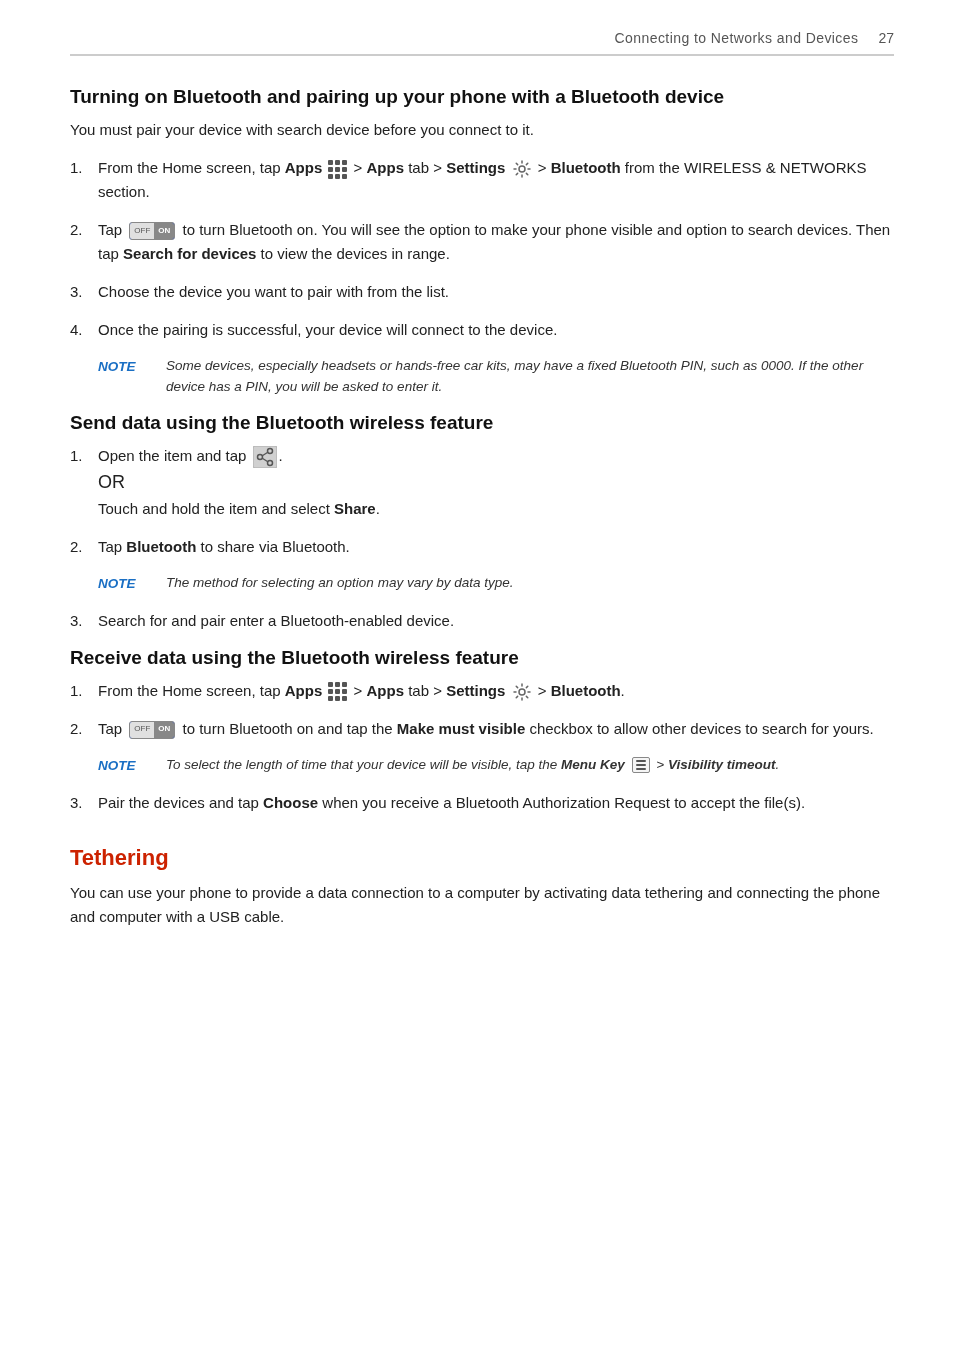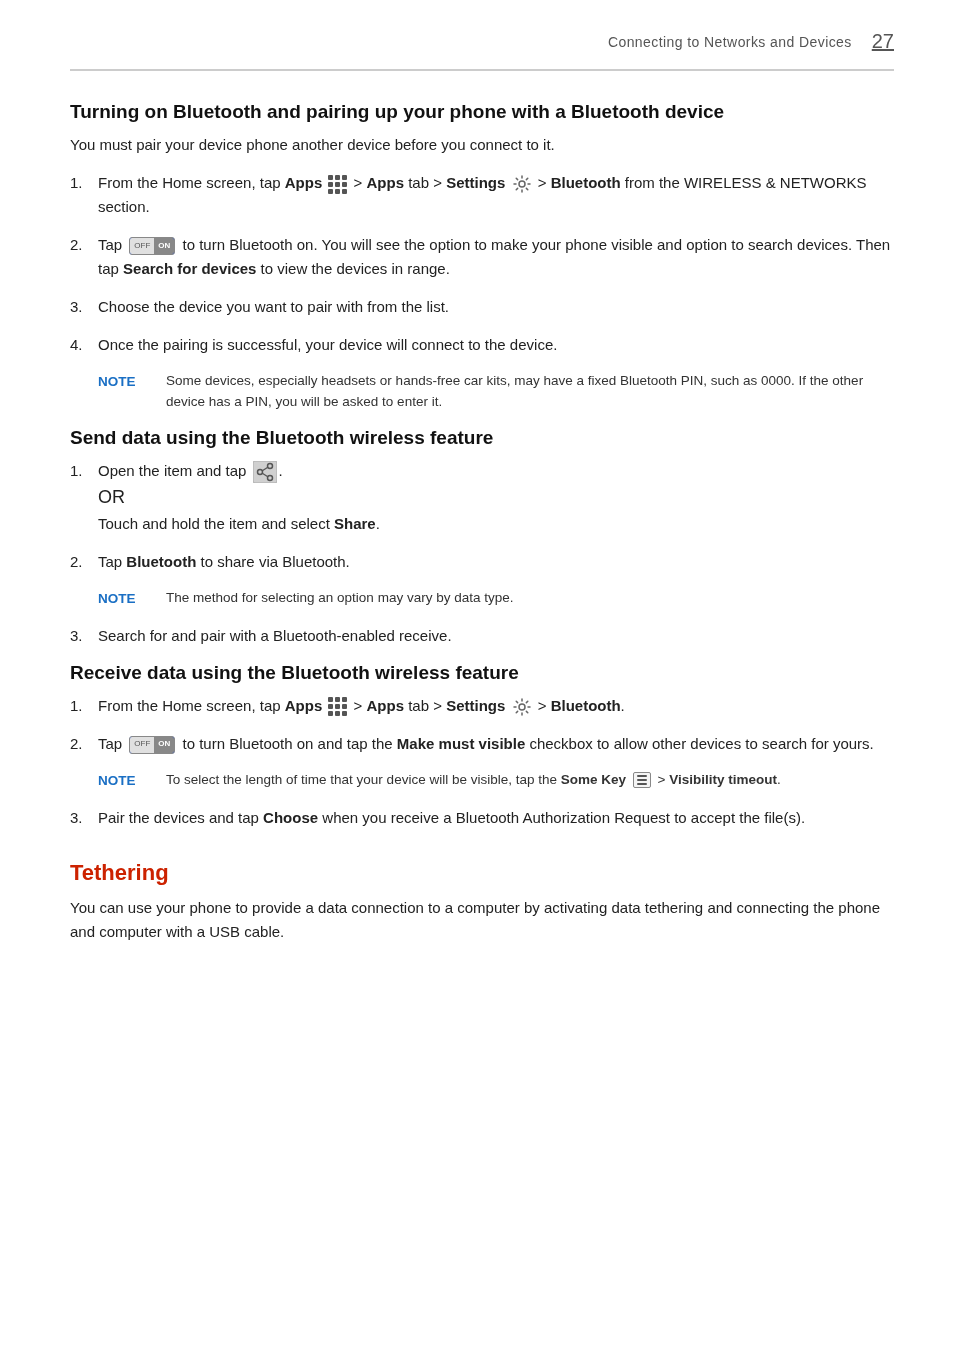--- a/index.html
+++ b/index.html
@@ -19,35 +19,34 @@
       padding: 30px 60px 60px 70px;
       position: relative;
     }
 
     
     .page-header {
       display: flex;
       justify-content: flex-end;
       align-items: center;
       border-bottom: 2px solid #ccc;
-      padding-bottom: 16px;
+      padding-bottom: 8px;
       margin-bottom: 30px;
     }
 
     .header-title {
       font-size: 14px;
       color: #555;
       letter-spacing: 0.03em;
     }
 
     .page-number {
-      font-size: 20px;
+      font-size: 14px;
       color: #555;
       margin-left: 20px;
-      text-decoration: underline;
     }
 
     
     .section-heading {
       font-size: 19px;
       font-weight: bold;
       color: #111;
       margin-bottom: 10px;
       margin-top: 10px;
     }
@@ -95,20 +94,21 @@
     }
 
     
     .note-box {
       display: flex;
       align-items: flex-start;
       margin: 6px 0 14px 28px;
       font-size: 13.5px;
       line-height: 1.55;
       color: #333;
+      font-style: italic;
     }
 
     .note-label {
       font-weight: bold;
       color: #1a6fc4;
       min-width: 58px;
       font-size: 13.5px;
       margin-right: 10px;
       padding-top: 1px;
     }
@@ -229,21 +229,21 @@
 
 <div class="page">
 
   <div class="page-header">
     <span class="header-title">Connecting to Networks and Devices</span>
     <span class="page-number">27</span>
   </div>
 
   <div>
     <p class="section-heading">Turning on Bluetooth and pairing up your phone with a Bluetooth device</p>
-    <p class="body-text">You must pair your device phone another device before you connect to it.</p>
+    <p class="body-text">You must pair your device with search device before you connect to it.</p>
 
     <ol class="numbered-list">
 
       <li>
         <span class="list-number">1.</span>
         <span class="list-content">
           From the Home screen, tap <strong>Apps</strong>
           <span class="apps-icon inline-icon">
             <span class="apps-icon-dot"></span>
               <span class="apps-icon-dot"></span>
@@ -336,21 +336,21 @@
     <div class="note-box">
       <span class="note-label">NOTE</span>
       <span class="note-text">The method for selecting an option may vary by data type.</span>
     </div>
 
     <ol class="numbered-list">
 
       <li>
         <span class="list-number">3.</span>
         <span class="list-content">
-          Search for and pair with a Bluetooth-enabled receive.
+          Search for and pair enter a Bluetooth-enabled device.
         </span>
       </li>
     </ol>
   </div>
 
   <div>
     <p class="section-heading">Receive data using the Bluetooth wireless feature</p>
 
     <ol class="numbered-list">
 
@@ -389,21 +389,21 @@
               <span class="toggle-on">ON</span>
           </span>
           to turn Bluetooth on and tap the <strong>Make must visible</strong> checkbox to allow other devices to search for yours.
         </span>
       </li>
     </ol>
 
     <div class="note-box">
       <span class="note-label">NOTE</span>
       <span class="note-text">
-        To select the length of time that your device will be visible, tap the <strong>Some Key</strong>
+        To select the length of time that your device will be visible, tap the <strong>Menu Key</strong>
         <span class="menu-key-icon inline-icon">
           <span class="menu-key-line"></span>
           <span class="menu-key-line"></span>
           <span class="menu-key-line"></span>
         </span>
         &gt; <strong>Visibility timeout</strong>.
       </span>
     </div>
 
     <ol class="numbered-list">

